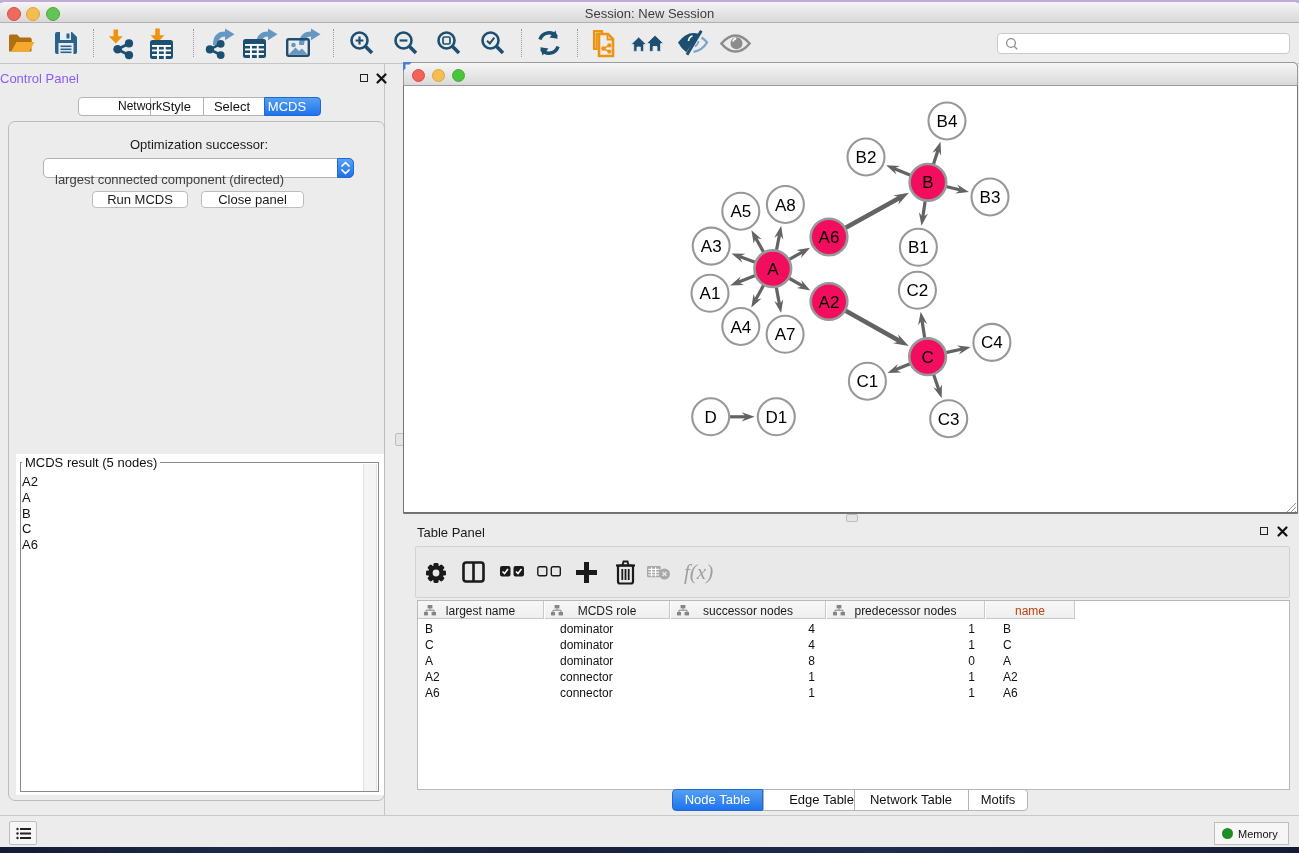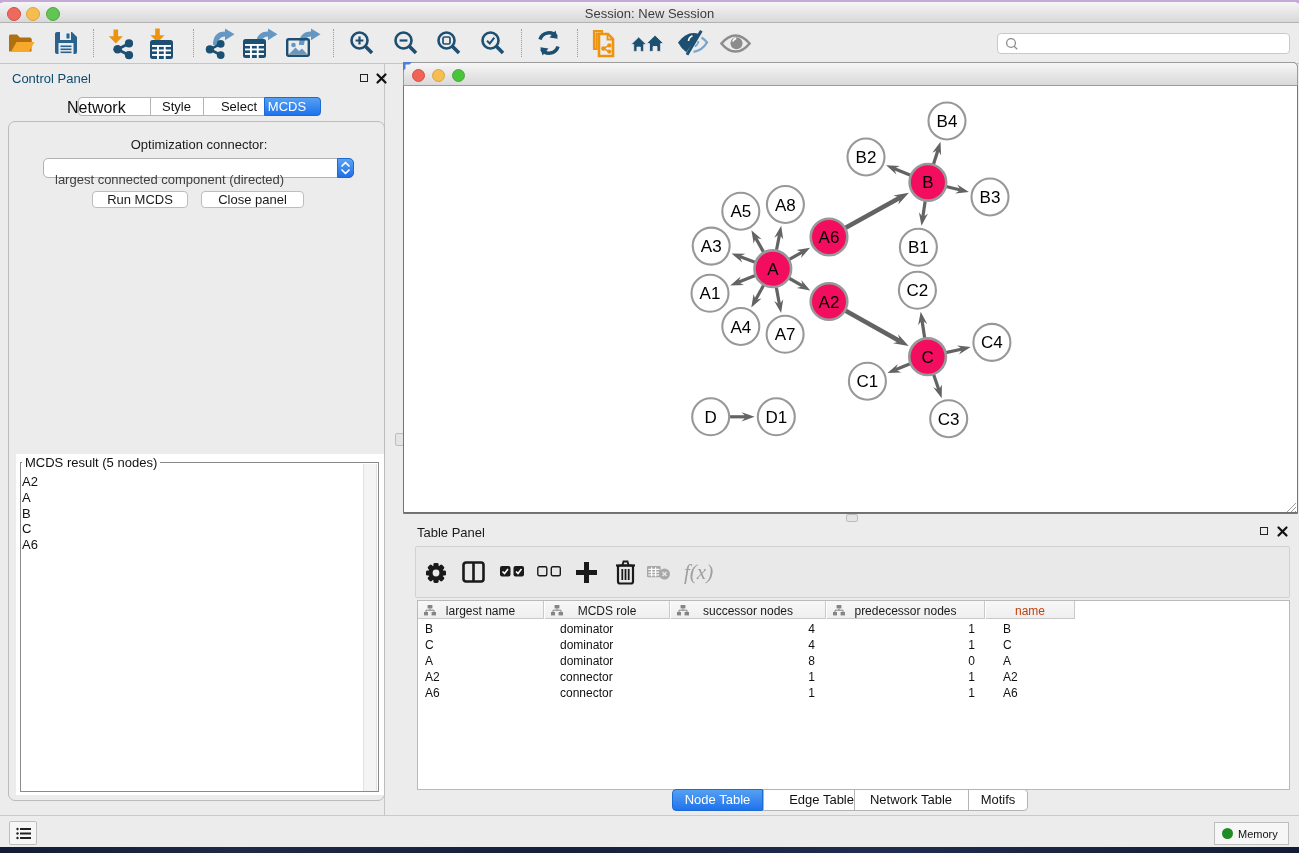--- a/index.html
+++ b/index.html
@@ -166,38 +166,38 @@
 <path d="M12.8 7.6 Q13.6 5 16.2 4.4" fill="none" stroke="#fff" stroke-width="1.6"></path>
 </svg>
 
 <div class="abs" style="left:997px;top:33px;width:293px;height:21px;background:#fff;border:1px solid #c9c9c9;border-radius:4px"></div>
 <svg style="left:1004px;top:36px" width="16" height="16" viewBox="0 0 16 16">
  <circle cx="7" cy="7" r="4.4" fill="none" stroke="#8b8b8b" stroke-width="1.3"></circle>
  <line x1="10.2" y1="10.2" x2="13.2" y2="13.2" stroke="#8b8b8b" stroke-width="1.3"></line>
 </svg>
 
 <div class="abs" style="left:0;top:64px;width:385px;height:751px;background:#ececec;border-right:1px solid #c5c5c5"></div>
-<div class="abs ttxt" style="left:12px;top:71px;color:#0c4a6e">Control Panel</div>
+<div class="abs ttxt" style="left:0;top:71px;color:#8b5cf6">Control Panel</div>
 <div class="abs" style="left:360px;top:74px;width:8px;height:8px;border:1.5px solid #222"></div>
 <svg style="left:376px;top:73px" width="11" height="11" viewBox="0 0 11 11">
  <path d="M1.5 1.5 L9.5 9.5 M9.5 1.5 L1.5 9.5" stroke="#111" stroke-width="2.2" stroke-linecap="round"></path>
 </svg>
 
 <div class="abs" style="left:8px;top:121px;width:377px;height:680px;border:1px solid #bcbcbc;border-radius:7px"></div>
 
 <div class="abs" style="left:78px;top:97px;width:243px;height:19px;background:#fff;border:1px solid #b4b4b4;border-radius:4px"></div>
 <div class="abs" style="left:150px;top:97px;width:1px;height:19px;background:#b4b4b4"></div>
 <div class="abs" style="left:203px;top:97px;width:1px;height:19px;background:#b4b4b4"></div>
 <div class="abs" style="left:264px;top:97px;width:57px;height:19px;background:linear-gradient(#55a0f2,#1e73ee);border:1px solid #1e6ad2;border-radius:0 4px 4px 0"></div>
-<div class="abs" style="left:67px;top:99px;width:72px;height:16px;text-align:left;font-size:16px;color:#111">Network</div>
+<div class="abs" style="left:90px;top:99px;width:72px;height:16px;text-align:right;font-size:12px;color:#111">Network</div>
 <div class="abs" style="left:150px;top:99px;width:53px;height:30px;text-align:center;font-size:13px;color:#111">Style</div>
-<div class="abs" style="left:210px;top:99px;width:58px;height:16px;text-align:center;font-size:13px;color:#111">Select</div>
+<div class="abs" style="left:203px;top:99px;width:58px;height:16px;text-align:center;font-size:13px;color:#111">Select</div>
 <div class="abs" style="left:264px;top:99px;width:46px;height:16px;text-align:center;font-size:13px;color:#fff">MCDS</div>
 
-<div class="abs" style="left:0;top:137px;width:398px;text-align:center;font-size:13px;color:#1a1a1a">Optimization connector:</div>
+<div class="abs" style="left:0;top:137px;width:398px;text-align:center;font-size:13px;color:#1a1a1a">Optimization successor:</div>
 <div class="abs" style="left:43px;top:158px;width:311px;height:20px;background:#fff;border:1px solid #b2b2b2;border-radius:5px"></div>
 <div class="abs" style="left:55px;top:172px;font-size:13px;color:#404040">largest connected component (directed)</div>
 <div class="abs" style="left:337px;top:158px;width:17px;height:20px;background:linear-gradient(#5aa2f4,#1f70e8);border:1px solid #1e6ad2;border-radius:0 5px 5px 0"></div>
 <svg style="left:340px;top:161px" width="11" height="14" viewBox="0 0 11 14">
  <path d="M2 5 L5.5 1.5 L9 5" fill="none" stroke="#fff" stroke-width="1.7" stroke-linecap="round" stroke-linejoin="round"></path>
  <path d="M2 9 L5.5 12.5 L9 9" fill="none" stroke="#fff" stroke-width="1.7" stroke-linecap="round" stroke-linejoin="round"></path>
 </svg>
 <div class="abs" style="left:92px;top:191px;width:96px;height:17px;background:#fff;border:1px solid #bdbdbd;border-radius:4px;text-align:center;font-size:13px;color:#1a1a1a;line-height:16px">Run MCDS</div>
 <div class="abs" style="left:201px;top:191px;width:103px;height:17px;background:#fff;border:1px solid #bdbdbd;border-radius:4px;text-align:center;font-size:13px;color:#1a1a1a;line-height:16px">Close panel</div>
 

